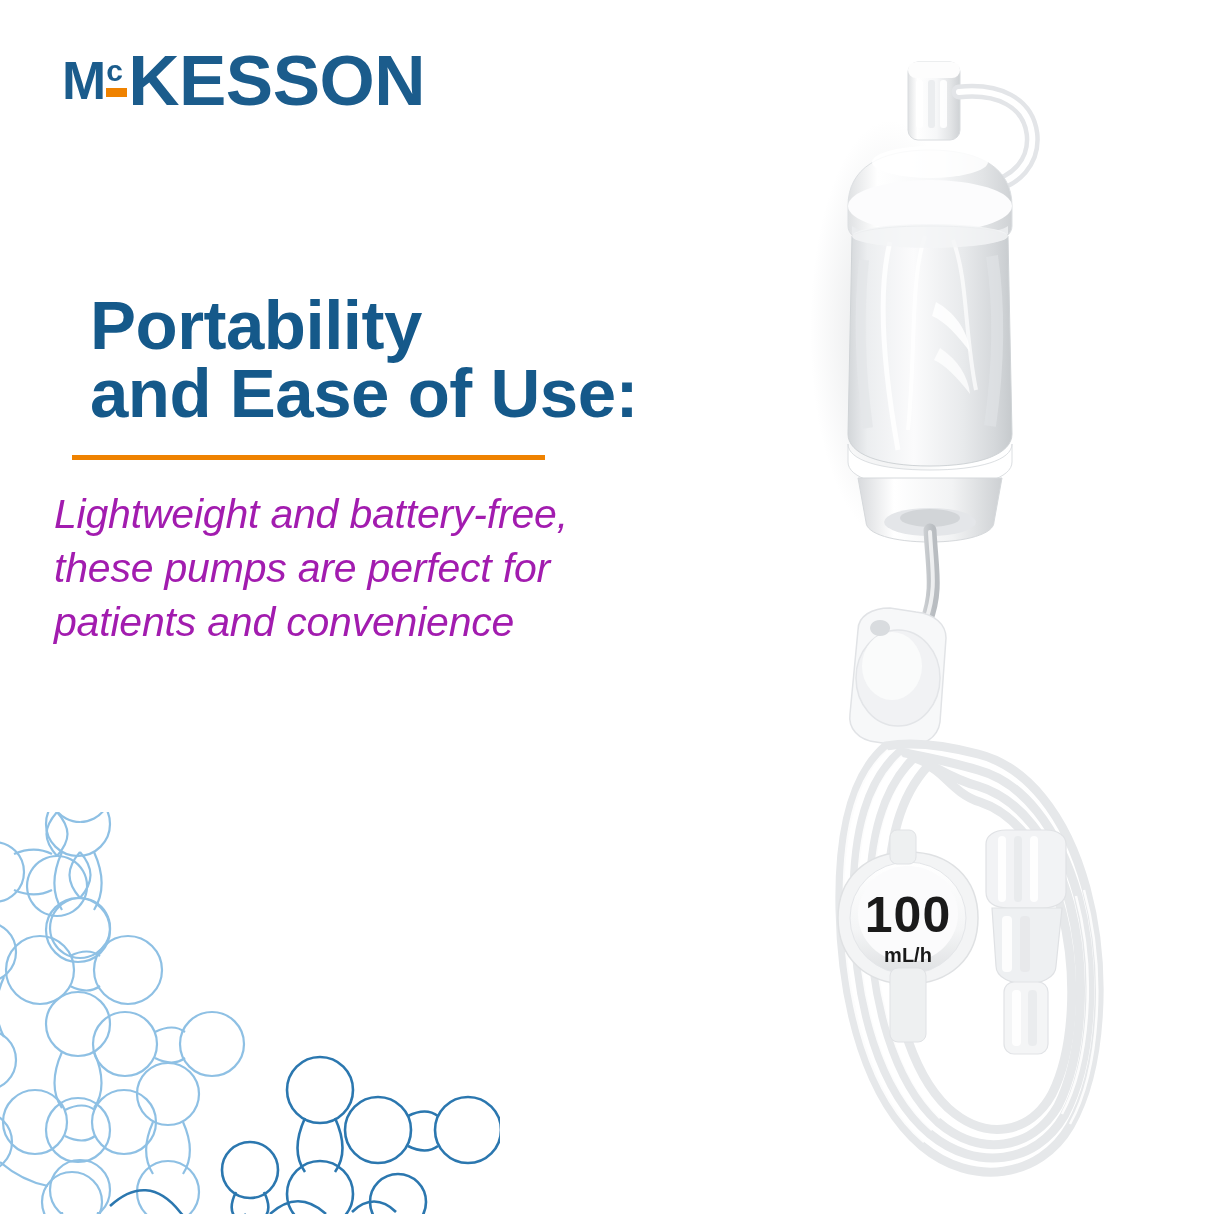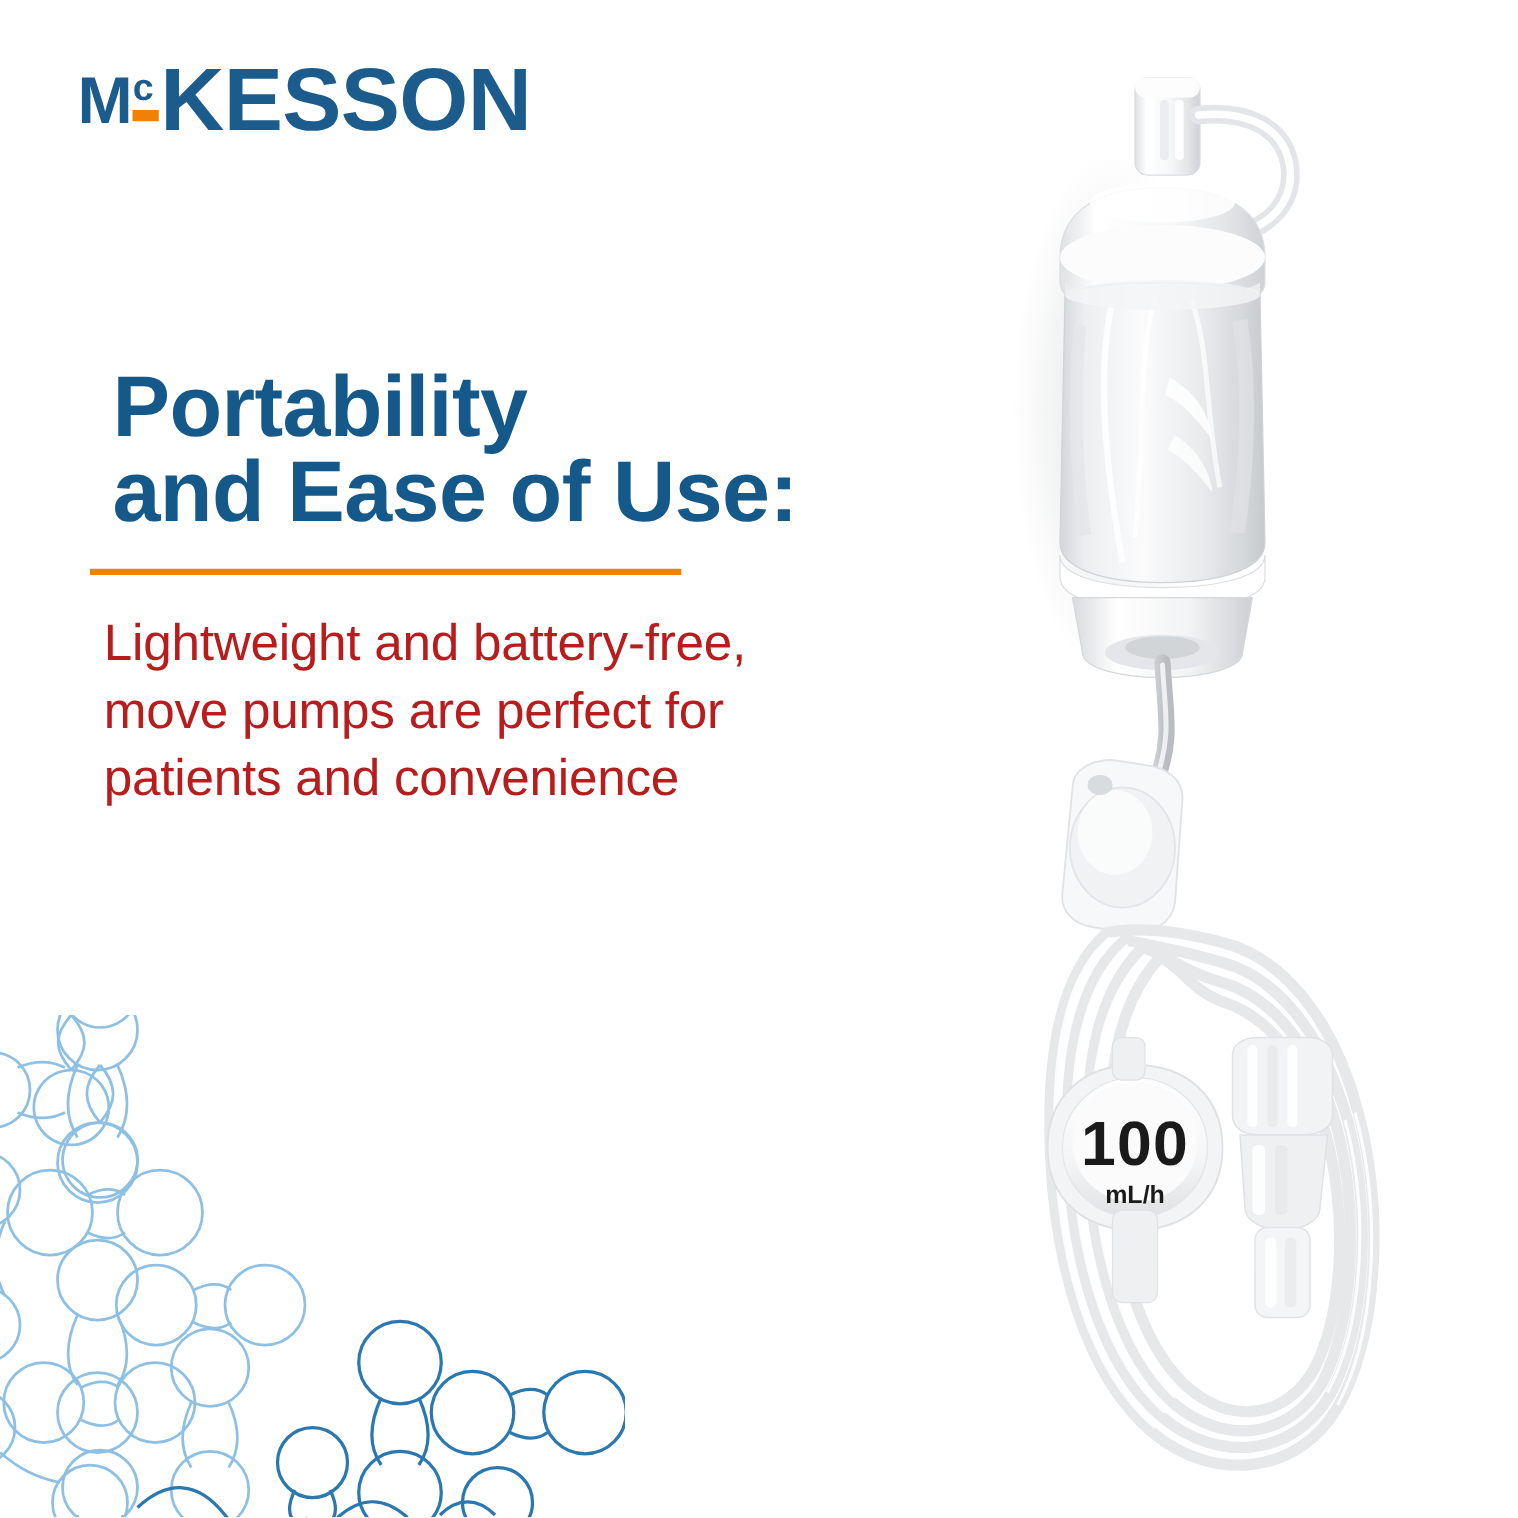--- a/index.html
+++ b/index.html
@@ -84,28 +84,29 @@
     left: 72px;
     top: 455px;
     width: 473px;
     height: 5px;
     background: #ef8200;
   }
 
   
   .body-copy {
     position: absolute;
-    left: 83px;
+    left: 54px;
     top: 487px;
     width: 700px;
-    color: #b91c1c;
+    color: #a21caf;
     font-weight: normal;
     font-size: 41px;
     line-height: 54px;
     letter-spacing: -0.2px;
+    font-style: italic;
   }
   .body-copy div { white-space: nowrap; }
 
   
   .molecules {
     position: absolute;
     left: 0;
     top: 812px;
     width: 500px;
     height: 402px;
@@ -138,21 +139,21 @@
 
   <div class="headline">
     <div>Portability</div>
     <div>and Ease of Use:</div>
   </div>
 
   <div class="rule"></div>
 
   <div class="body-copy">
     <div>Lightweight and battery-free,</div>
-    <div>move pumps are perfect for</div>
+    <div>these pumps are perfect for</div>
     <div>patients and convenience</div>
   </div>
 
   <div class="molecules">
     <svg width="500" height="402" viewBox="0 0 500 402" fill="none">
       <g stroke="#8ec0e4" stroke-width="2.2" fill="none">
 
         <path d="M 57 -30 a 30 30 0 1 1 0.1 0 M 57 0 c -14 16 -14 28 0 44 M 57 0 c 14 16 14 28 0 44 M 57 44 a 30 30 0 1 0 0.1 0"></path>
         <path d="M 80 10 a 30 30 0 1 1 0.1 0 M 80 40 c -14 16 -14 30 0 46 M 80 40 c 14 16 14 30 0 46 M 80 86 a 30 30 0 1 0 0.1 0"></path>
 

